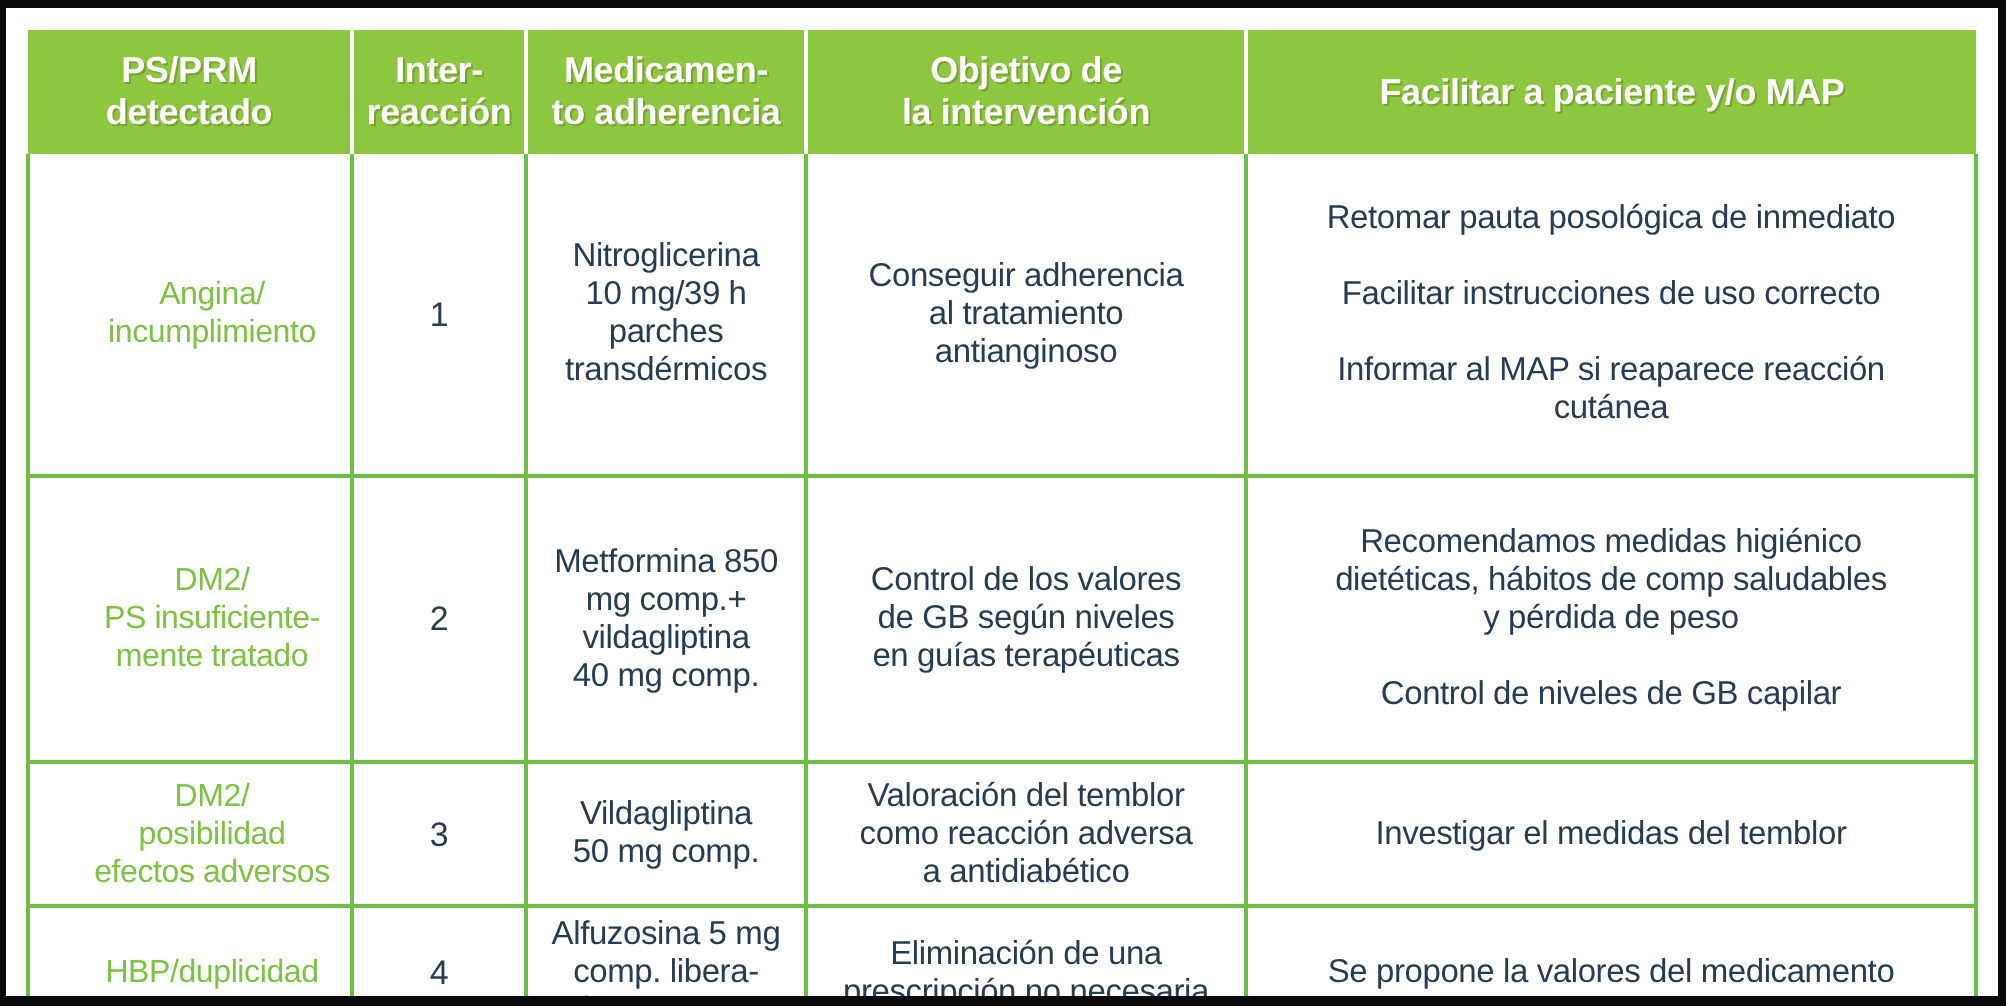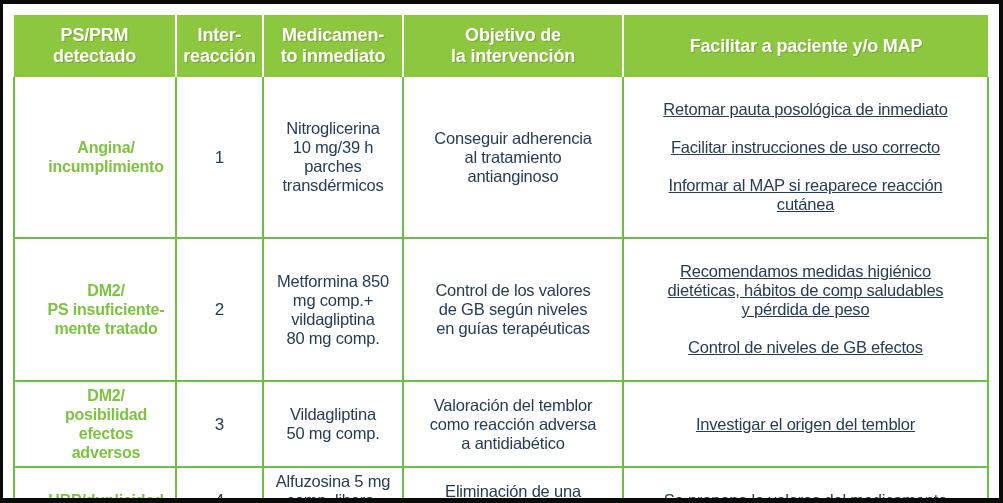--- a/index.html
+++ b/index.html
@@ -62,49 +62,49 @@
     color: #253c52;
     font-size: 16.5px;
     line-height: 19px;
     letter-spacing: -0.2px;
     padding: 4px 10px;
   }
   tbody tr + tr td { border-top: 0; }
 
   td.ps {
     color: #7dc242;
-    font-weight: bold;
+    font-weight: normal;
     font-size: 16px;
     line-height: 19px;
     padding-left: 32px;
   }
   td.num { font-size: 17px; }
   td.prop { padding: 4px 13px; }
-  .para { white-space: pre-line; text-decoration: underline; }
+  .para { white-space: pre-line; }
 </style>
 </head>
 <body>
 
 <div class="frame">
   <table class="ptable">
     <colgroup>
       <col class="c1">
         <col class="c2">
         <col class="c3">
         <col class="c4">
         <col class="c5">
     </colgroup>
     <thead>
       <tr class="hrow">
         <th>PS/PRM
 detectado</th>
         <th>Inter-
 reacción</th>
         <th>Medicamen-
-to inmediato</th>
+to adherencia</th>
         <th>Objetivo de
 la intervención</th>
         <th>Facilitar a paciente y/o MAP</th>
       </tr>
     </thead>
     <tbody>
       <tr class="r1">
         <td class="ps">Angina/
 incumplimiento</td>
         <td class="num">1</td>
@@ -123,43 +123,43 @@
         </td>
       </tr>
       <tr class="r2">
         <td class="ps">DM2/
 PS insuficiente-
 mente tratado</td>
         <td class="num">2</td>
         <td>Metformina 850
 mg comp.+
 vildagliptina
-80 mg comp.</td>
+40 mg comp.</td>
         <td>Control de los valores
 de GB según niveles
 en guías terapéuticas</td>
         <td class="prop">
           <div class="para">Recomendamos medidas higiénico
 dietéticas, hábitos de comp saludables
 y pérdida de peso</div>
-          <div class="para">Control de niveles de GB efectos</div>
+          <div class="para">Control de niveles de GB capilar</div>
         </td>
       </tr>
       <tr class="r3">
         <td class="ps">DM2/
 posibilidad
 efectos adversos</td>
         <td class="num">3</td>
         <td>Vildagliptina
 50 mg comp.</td>
         <td>Valoración del temblor
 como reacción adversa
 a antidiabético</td>
         <td class="prop">
-          <div class="para">Investigar el origen del temblor</div>
+          <div class="para">Investigar el medidas del temblor</div>
         </td>
       </tr>
       <tr class="r4">
         <td class="ps">HBP/duplicidad</td>
         <td class="num">4</td>
         <td>Alfuzosina 5 mg
 comp. libera-
 ción prolongada</td>
         <td>Eliminación de una
 prescripción no necesaria</td>

